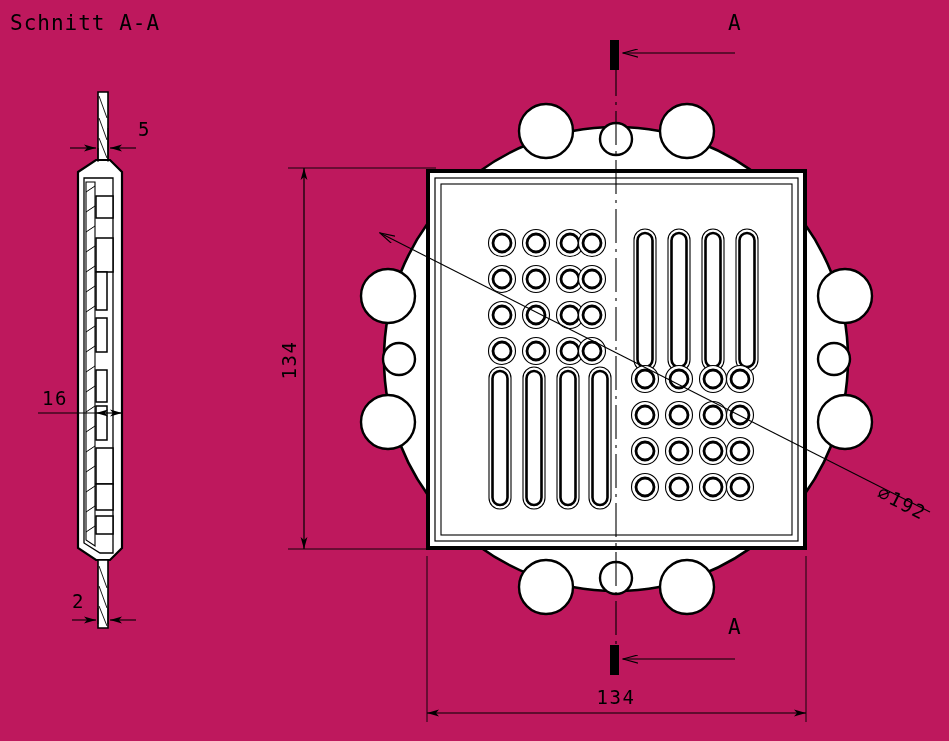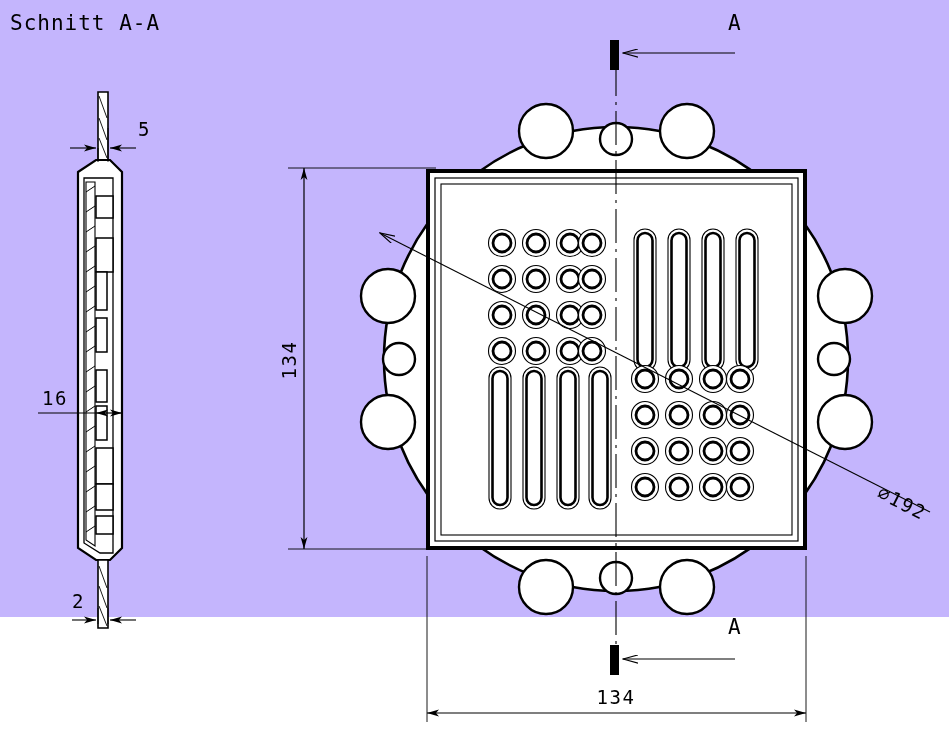--- a/index.html
+++ b/index.html
@@ -1,19 +1,19 @@
 <!DOCTYPE html>
 <html><head>
 <meta charset="utf-8">
 <title>Technical Drawing</title>
 <style>
   html,body{margin:0;padding:0;background:#ffffff;}
   body{width:949px;height:741px;overflow:hidden;
        font-family:"DejaVu Sans Mono","Liberation Mono",monospace;}
-  #sheet{position:relative;width:949px;height:617px;background:#c4b5fd;}
+  #sheet{position:relative;width:949px;height:741px;background:#be185d;}
   svg{display:block;}
   text{font-family:"DejaVu Sans Mono","Liberation Mono",monospace;fill:#000;}
   .ttl{font-size:21px;letter-spacing:1px;}
   .dim{font-size:19px;letter-spacing:1.5px;}
   .sec{font-size:21px;}
 </style>
 </head>
 <body>
 
 <div id="sheet">

